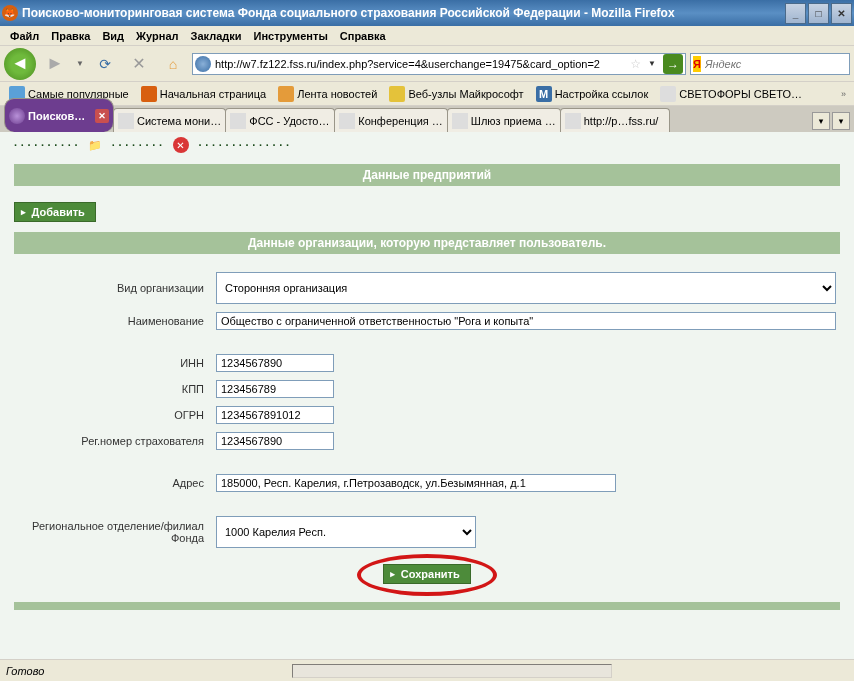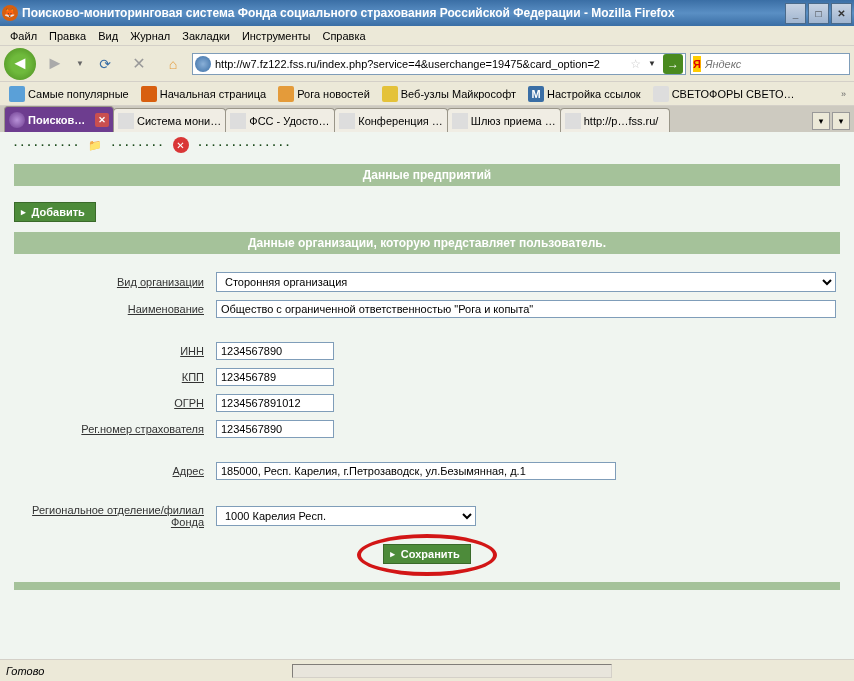--- a/index.html
+++ b/index.html
@@ -46,20 +46,21 @@
   height: 20px;
   background: #ece9d8;
   display: flex;
   align-items: center;
   padding: 0 4px;
   border-bottom: 1px solid #d4d0c8;
 }
 .menubar .menu-item {
   padding: 2px 6px;
   cursor: default;
+  font-weight: bold;
 }
 .navbar {
   height: 36px;
   background: #ece9d8;
   display: flex;
   align-items: center;
   padding: 0 4px;
   gap: 4px;
   border-bottom: 1px solid #d4d0c8;
 }
@@ -177,22 +178,23 @@
   align-items: center;
   padding: 0 4px;
   gap: 3px;
   margin-right: -1px;
   position: relative;
 }
 .tab.active {
   background: #6d3d8f;
   color: white;
   font-weight: bold;
-  height: 26px;
+  height: 34px;
   z-index: 2;
+  border-radius: 10px;
 }
 .tab .tab-icon {
   width: 16px; height: 16px; flex-shrink: 0;
 }
 .tab .tab-text { flex: 1; white-space: nowrap; overflow: hidden; text-overflow: ellipsis; font-size: 11px; }
 .tab .tab-close {
   width: 14px; height: 14px;
   background: #c94f4f;
   color: white;
   border-radius: 2px;
@@ -280,30 +282,29 @@
   grid-template-columns: 190px 1fr;
   gap: 8px 8px;
   padding: 0 4px;
   align-items: center;
 }
 .form-label {
   text-align: right;
   color: #333;
   font-size: 11px;
   padding-right: 4px;
-  text-decoration: underline;
 }
 .form-field input, .form-field select {
   border: 1px solid #7f9db9;
   padding: 2px 4px;
   font-size: 11px;
   font-family: inherit;
   background: white;
 }
-.form-field select { height: 20px; }
+.form-field select { height: 32px; }
 .wide { width: 620px; }
 .med { width: 260px; }
 .short { width: 118px; }
 .save-row {
   display: flex;
   justify-content: center;
   margin-top: 16px;
   position: relative;
 }
 .red-circle {
@@ -403,21 +404,21 @@
   <div class="bm-item">
       <div class="bm-icon" style="background:#5aa0d8"></div>
       <span>Самые популярные</span>
     </div>
   <div class="bm-item">
       <div class="bm-icon" style="background:#d85f0f"></div>
       <span>Начальная страница</span>
     </div>
   <div class="bm-item">
       <div class="bm-icon" style="background:#e49b3a"></div>
-      <span>Рога новостей</span>
+      <span>Лента новостей</span>
     </div>
   <div class="bm-item">
       <div class="bm-icon" style="background:#e4c23a"></div>
       <span>Веб-узлы Майкрософт</span>
     </div>
   <div class="bm-item">
       <div class="bm-icon" style="background:#3a6ea5;color:white;text-align:center;line-height:16px;font-weight:bold">M</div>
       <span>Настройка ссылок</span>
     </div>
   <div class="bm-item">

